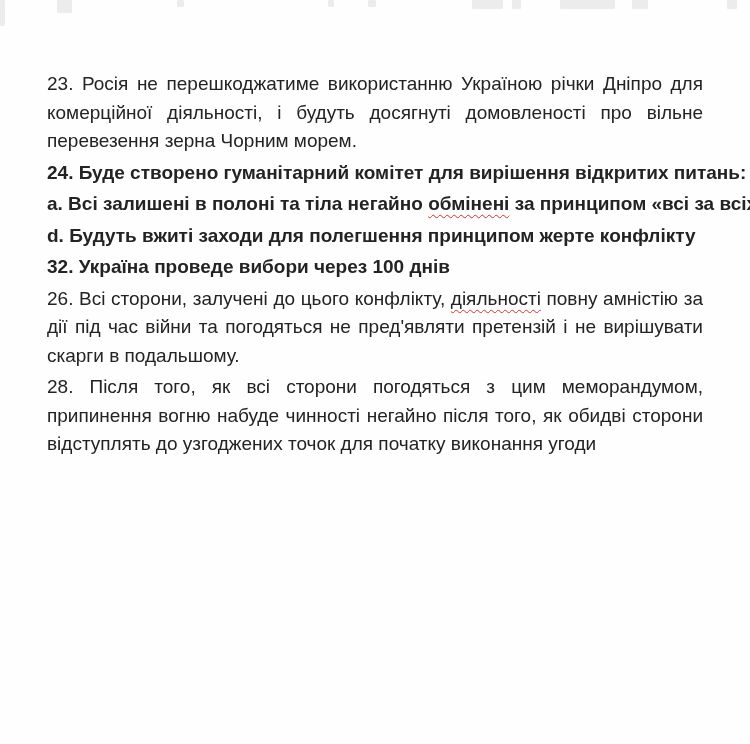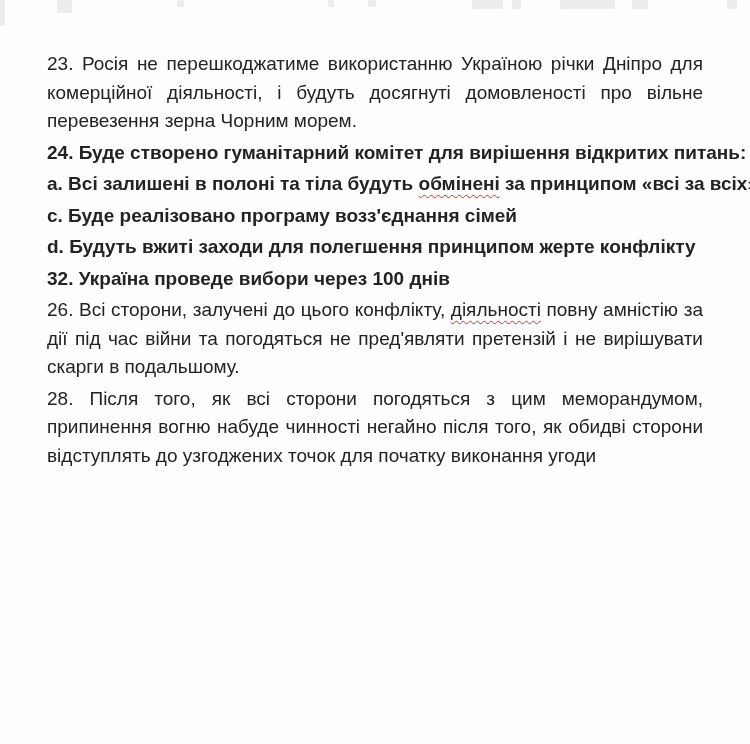--- a/index.html
+++ b/index.html
@@ -14,21 +14,21 @@
     width: 750px; height: 744px;
     background: #fefefe;
   }
   .artifacts { position: absolute; top: 0; left: 0; width: 750px; height: 40px; }
   .artifact-block { position: absolute; border-radius: 1px; }
   .doc {
     position: absolute;
     top: 0; left: 0;
     box-sizing: border-box;
     width: 750px;
-    padding: 50px 47px 0 47px;
+    padding: 70px 47px 0 47px;
     color: #232323;
     font-size: 19px;
     line-height: 28.5px;
   }
   .para { margin: 0 0 3px 0; text-align: left; }
   .para.justify { text-align: justify; }
   .para.nowrap { white-space: nowrap; font-weight: bold; }
   .misspelled {
     text-decoration-line: underline;
     text-decoration-style: wavy;
@@ -50,20 +50,19 @@
       <div class="artifact-block" style="left: 368px; top: 0px; width: 8px; height: 7px; background: rgb(236, 236, 236);"></div>
       <div class="artifact-block" style="left: 472px; top: 0px; width: 31px; height: 9px; background: rgb(236, 236, 236);"></div>
       <div class="artifact-block" style="left: 512px; top: 0px; width: 9px; height: 9px; background: rgb(236, 236, 236);"></div>
       <div class="artifact-block" style="left: 560px; top: 0px; width: 55px; height: 9px; background: rgb(236, 236, 236);"></div>
       <div class="artifact-block" style="left: 632px; top: 0px; width: 16px; height: 9px; background: rgb(236, 236, 236);"></div>
       <div class="artifact-block" style="left: 727px; top: 0px; width: 10px; height: 9px; background: rgb(236, 236, 236);"></div>
     </div>
   <div class="doc">
       <p class="para justify"><span>23. Росія не перешкоджатиме використанню Україною річки Дніпро для комерційної діяльності, і будуть досягнуті домовленості про вільне перевезення зерна Чорним морем.</span></p>
       <p class="para nowrap"><span>24. Буде створено гуманітарний комітет для вирішення відкритих питань:</span></p>
-      <p class="para nowrap"><span>a. Всі залишені в полоні та тіла будуть </span><span class="misspelled">обмінені</span><span> за принципом «всі за всіх»</span></p>
-      <p class="para nowrap"><span>c. Буде реалізовано програму возз'єднання сімей</span></p>
+      <p class="para nowrap"><span>a. Всі залишені в полоні та тіла негайно </span><span class="misspelled">обмінені</span><span> за принципом «всі за всіх»</span></p>
       <p class="para nowrap"><span>d. Будуть вжиті заходи для полегшення принципом жерте конфлікту</span></p>
       <p class="para nowrap"><span>32. Україна проведе вибори через 100 днів</span></p>
       <p class="para justify"><span>26. Всі сторони, залучені до цього конфлікту, </span><span class="misspelled">діяльності</span><span> повну амністію за дії під час війни та погодяться не пред'являти претензій і не вирішувати скарги в подальшому.</span></p>
       <p class="para justify"><span>28. Після того, як всі сторони погодяться з цим меморандумом, припинення вогню набуде чинності негайно після того, як обидві сторони відступлять до узгоджених точок для початку виконання угоди</span></p>
     </div>
 </div>
 
 </body></html>

